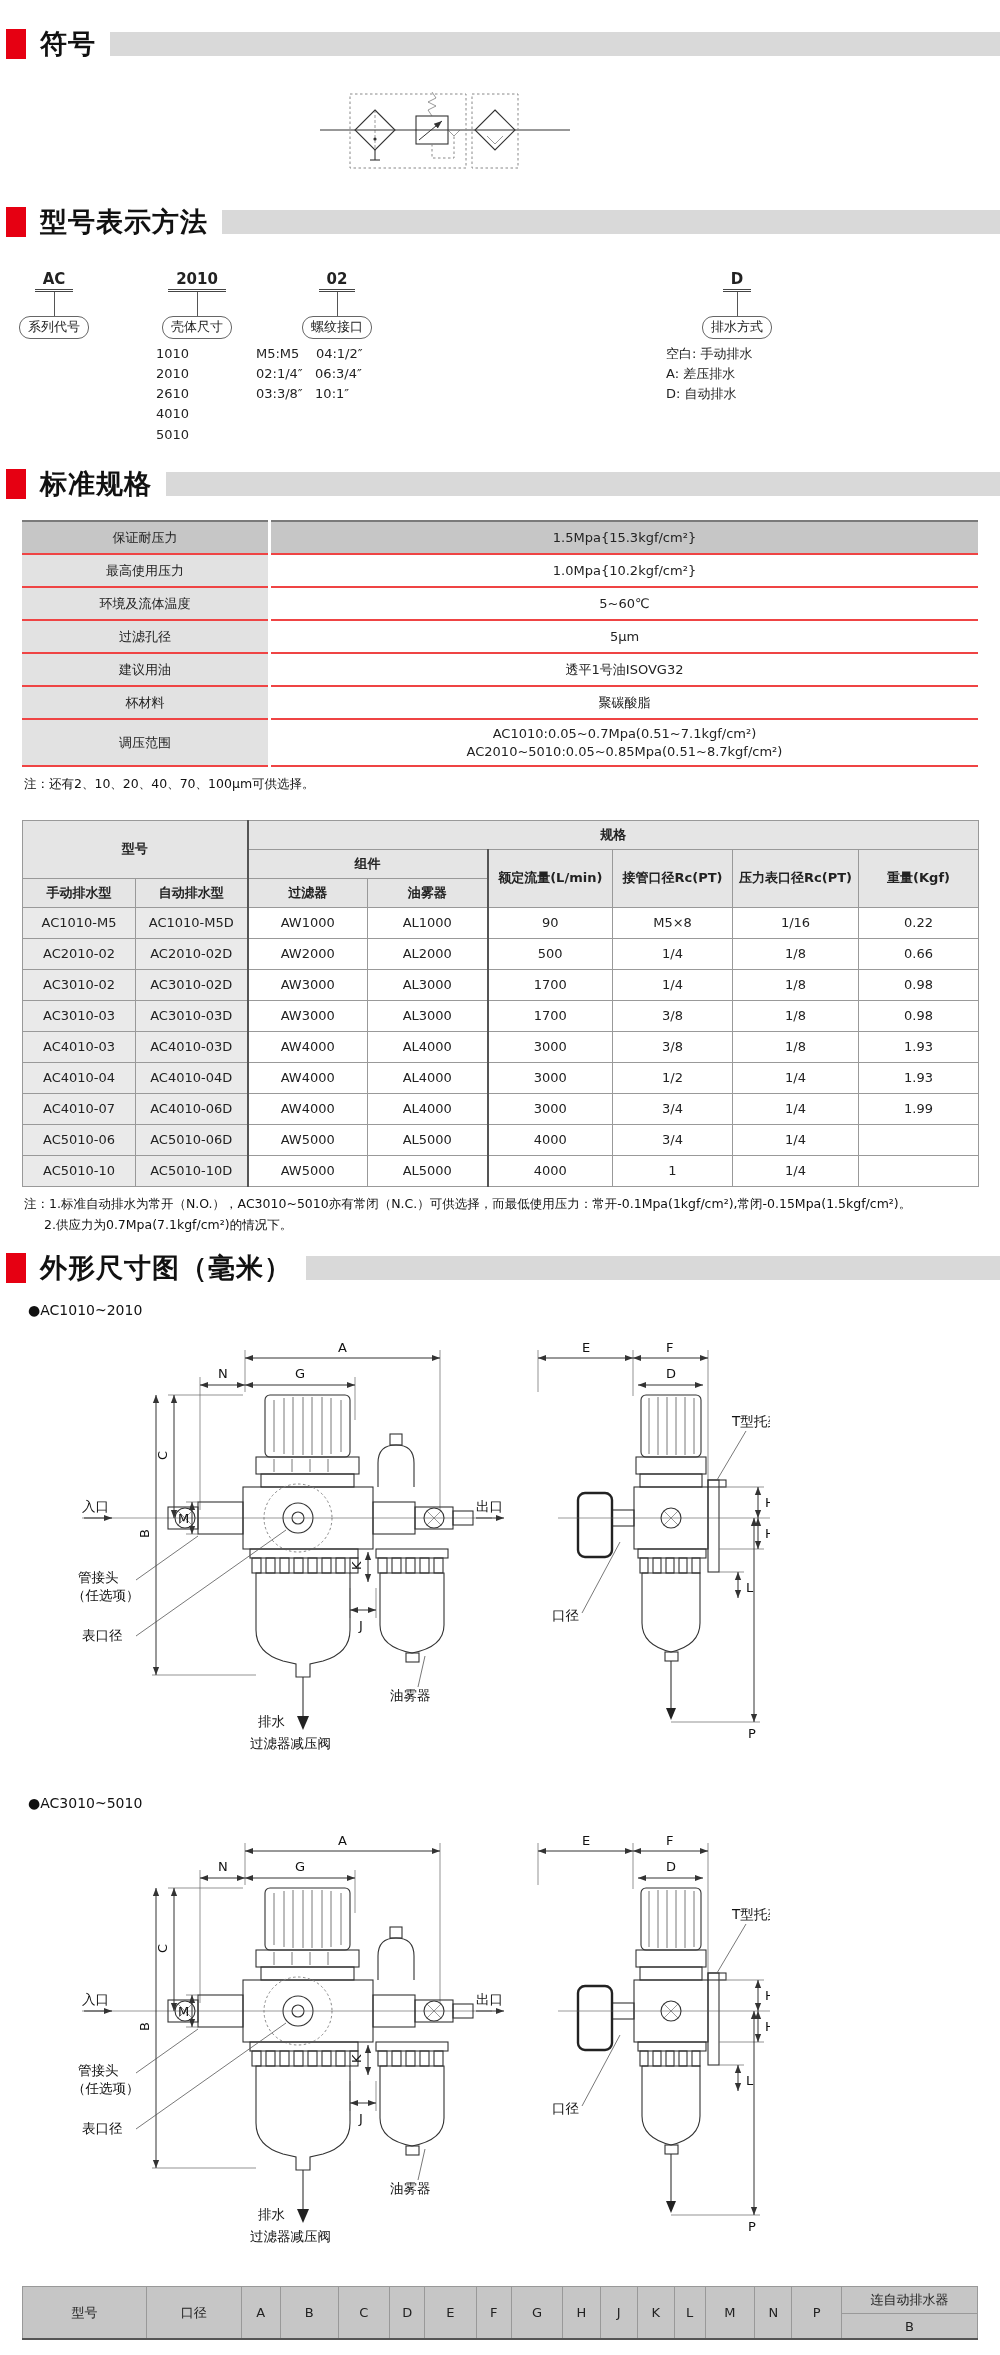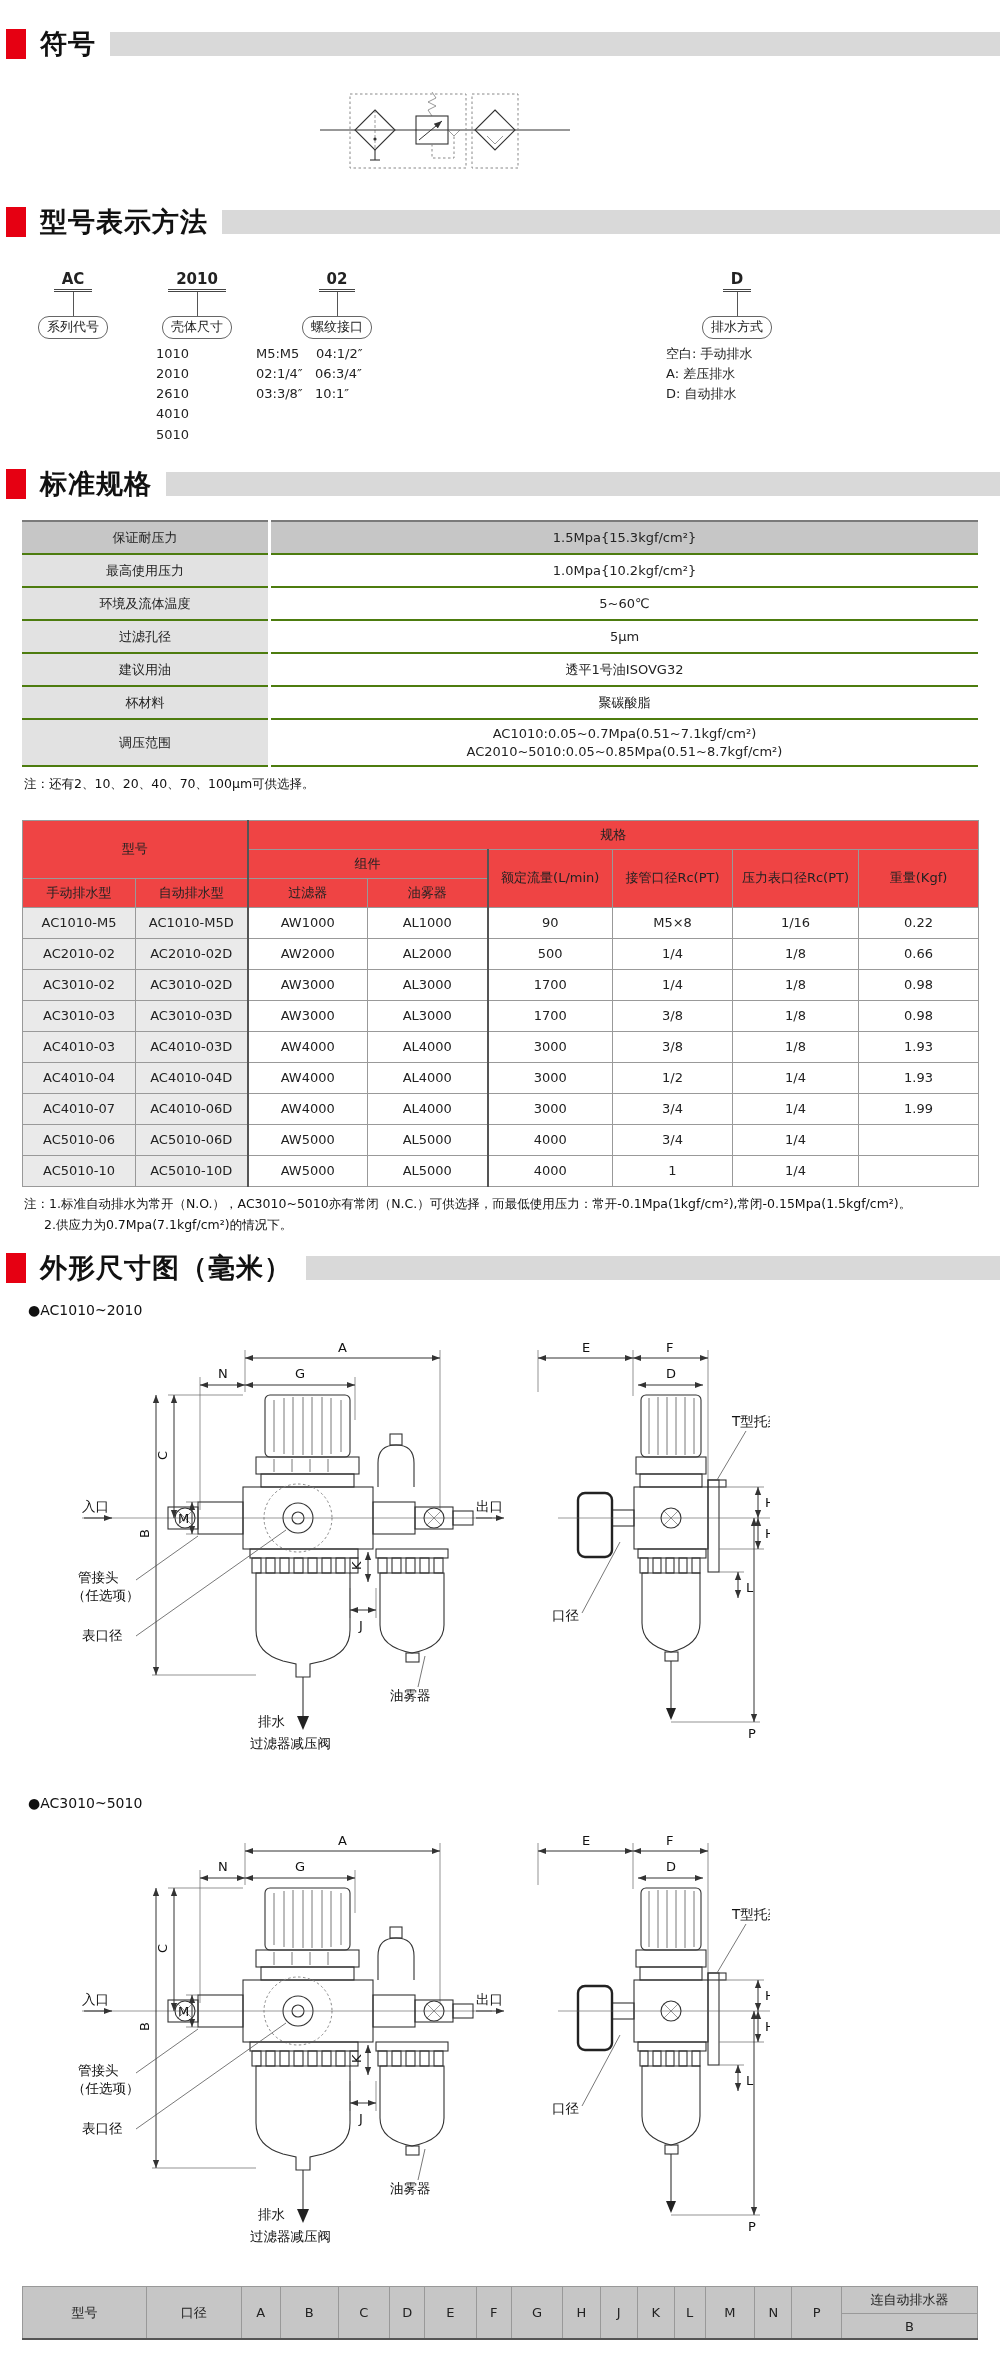--- a/index.html
+++ b/index.html
@@ -34,30 +34,30 @@
   .mc-pill{border:1px solid #666;border-radius:11px;padding:1px 8px 2px;background:#fff;}
   .mc-opts{margin-top:5px;text-align:left;padding-left:4px;line-height:1.55;}
   .opt-line{white-space:pre;}
 
   
   table{border-collapse:collapse;font-size:13px;table-layout:fixed;}
   td,th{overflow:hidden;}
 
   
   .spec-table{width:956px;margin:18px 22px 0;border-top:2px solid #7a7a7a;}
-  .spec-table td{border-bottom:2px solid #4d7c0f;text-align:center;padding:5px 8px;height:21px;vertical-align:middle;}
+  .spec-table td{border-bottom:2px solid #ef4444;text-align:center;padding:5px 8px;height:21px;vertical-align:middle;}
   .spec-table td:first-child{background:#e2e2e2;width:230px;border-right:3px solid #fff;}
   .spec-table tr:first-child td{background:#c6c6c6;}
   .spec-table td div{line-height:1.35;text-align:center;}
   .note{font-size:12.5px;margin:8px 0 0 24px;color:#111;line-height:1.5;}
 
   
   .model-table{width:956px;margin:26px 22px 0;text-align:center;}
   .model-table th,.model-table td{border:1px solid #999;font-weight:normal;padding:2px 4px;}
-  .model-table thead th{background:#ef4444;height:24px;}
+  .model-table thead th{background:#e5e5e5;height:24px;font-weight:bold;}
   .model-table tbody td{height:26px;background:#fff;}
   .model-table tbody td:nth-child(1),.model-table tbody td:nth-child(2){background:#eaeaea;}
   .model-table .grp-l,.model-table tbody td:nth-child(3),.model-table tbody td:nth-child(5){border-left:2px solid #555;}
 
   
   .dwg-label{font-size:14px;margin:16px 12px 0 28px;color:#111;}
   .dwg{margin:4px 0 0 70px;}
 
   
   .dim-table{width:956px;margin:22px 22px 0;text-align:center;}
@@ -110,21 +110,21 @@
     </svg>
   </div>
 
   <div class="sec" style="margin-top:14px">
     <div class="block"></div>
     <div class="t">型号表示方法</div>
     <div class="bar"></div>
   </div>
 
   <div class="mc">
-    <div class="mc-col" style="left:27px;width:92px">
+    <div class="mc-col" style="left:8px;width:92px">
       <div class="mc-top">
         <span class="mc-code">AC</span>
         <div class="mc-stem"></div>
         <span class="mc-pill">系列代号</span>
       </div>
       <div class="mc-opts"></div>
     </div>
     <div class="mc-col" style="left:142px;width:110px">
       <div class="mc-top">
         <span class="mc-code">2010</span>

